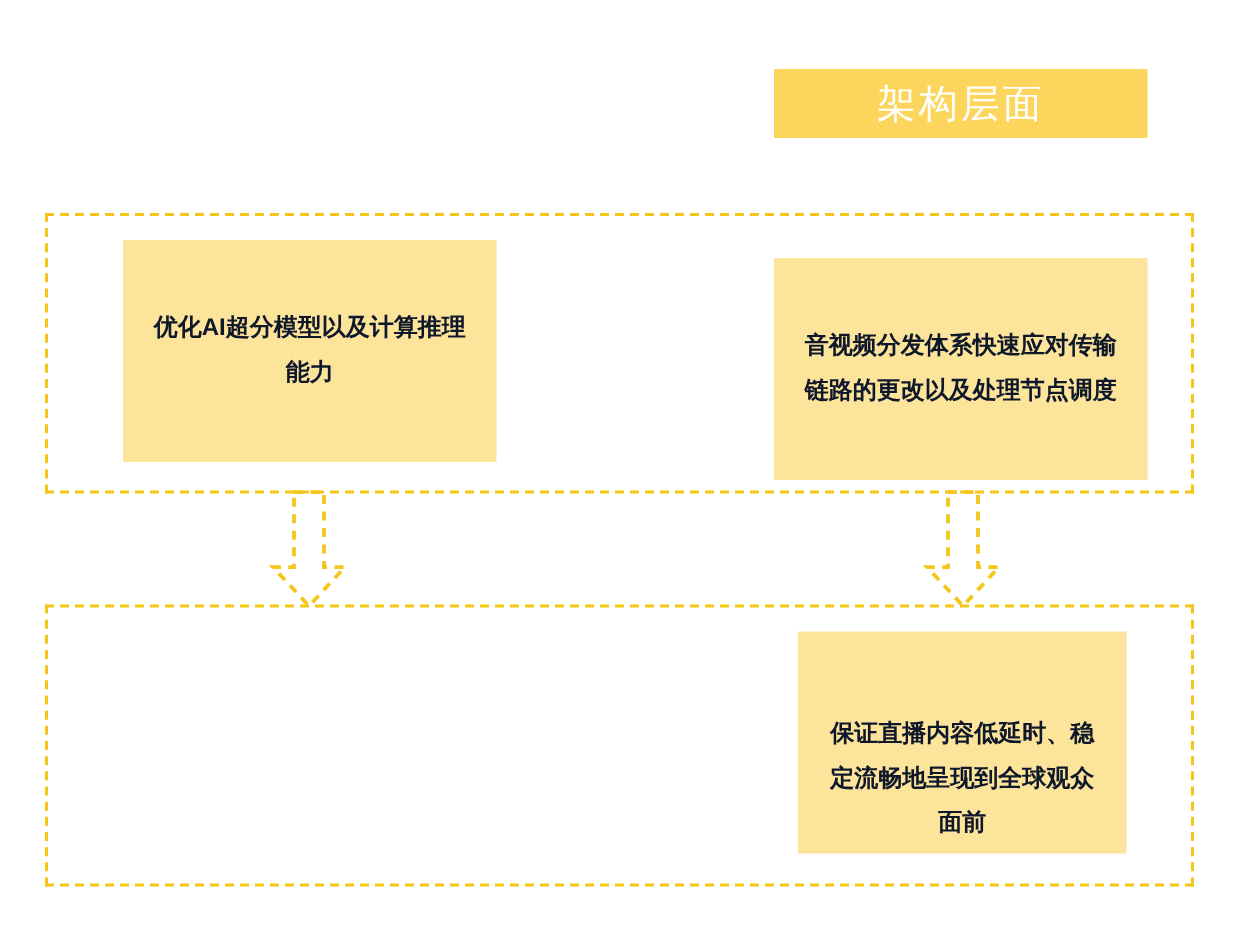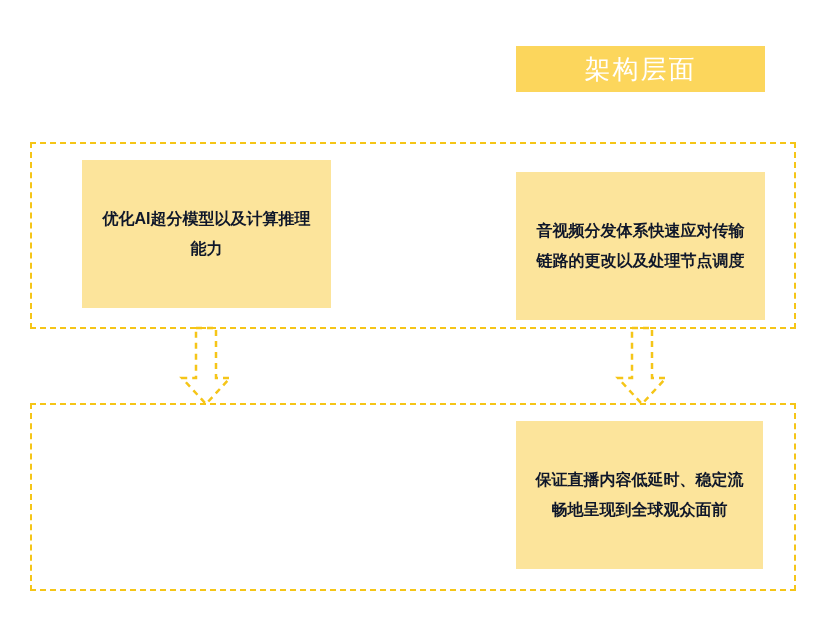--- a/index.html
+++ b/index.html
@@ -59,21 +59,21 @@
     text-align: center;
     color: #0f172a;
     font-size: 16px;
     font-weight: bold;
     line-height: 1.85;
     padding: 5px 18px;
   }
   #card-tech-upper { left: 82px;  top: 160px; width: 249px; height: 148px; }
   #card-arch-upper { left: 516px; top: 160px; width: 249px; height: 148px; margin-top: 12px; }
   #card-tech-lower { left: 82px;  top: 421px; width: 249px; height: 148px; }
-  #card-arch-lower { left: 516px; top: 421px; width: 247px; height: 148px; }
+  #card-arch-lower { left: 532px; top: 421px; width: 219px; height: 148px; align-items: flex-end; }
 
   .card-text { display: block; width: 100%; }
 
   
   .flow-arrow {
     position: absolute;
     width: 56px;
     height: 80px;
   }
   #arrow-tech { left: 178px; top: 326px; }

